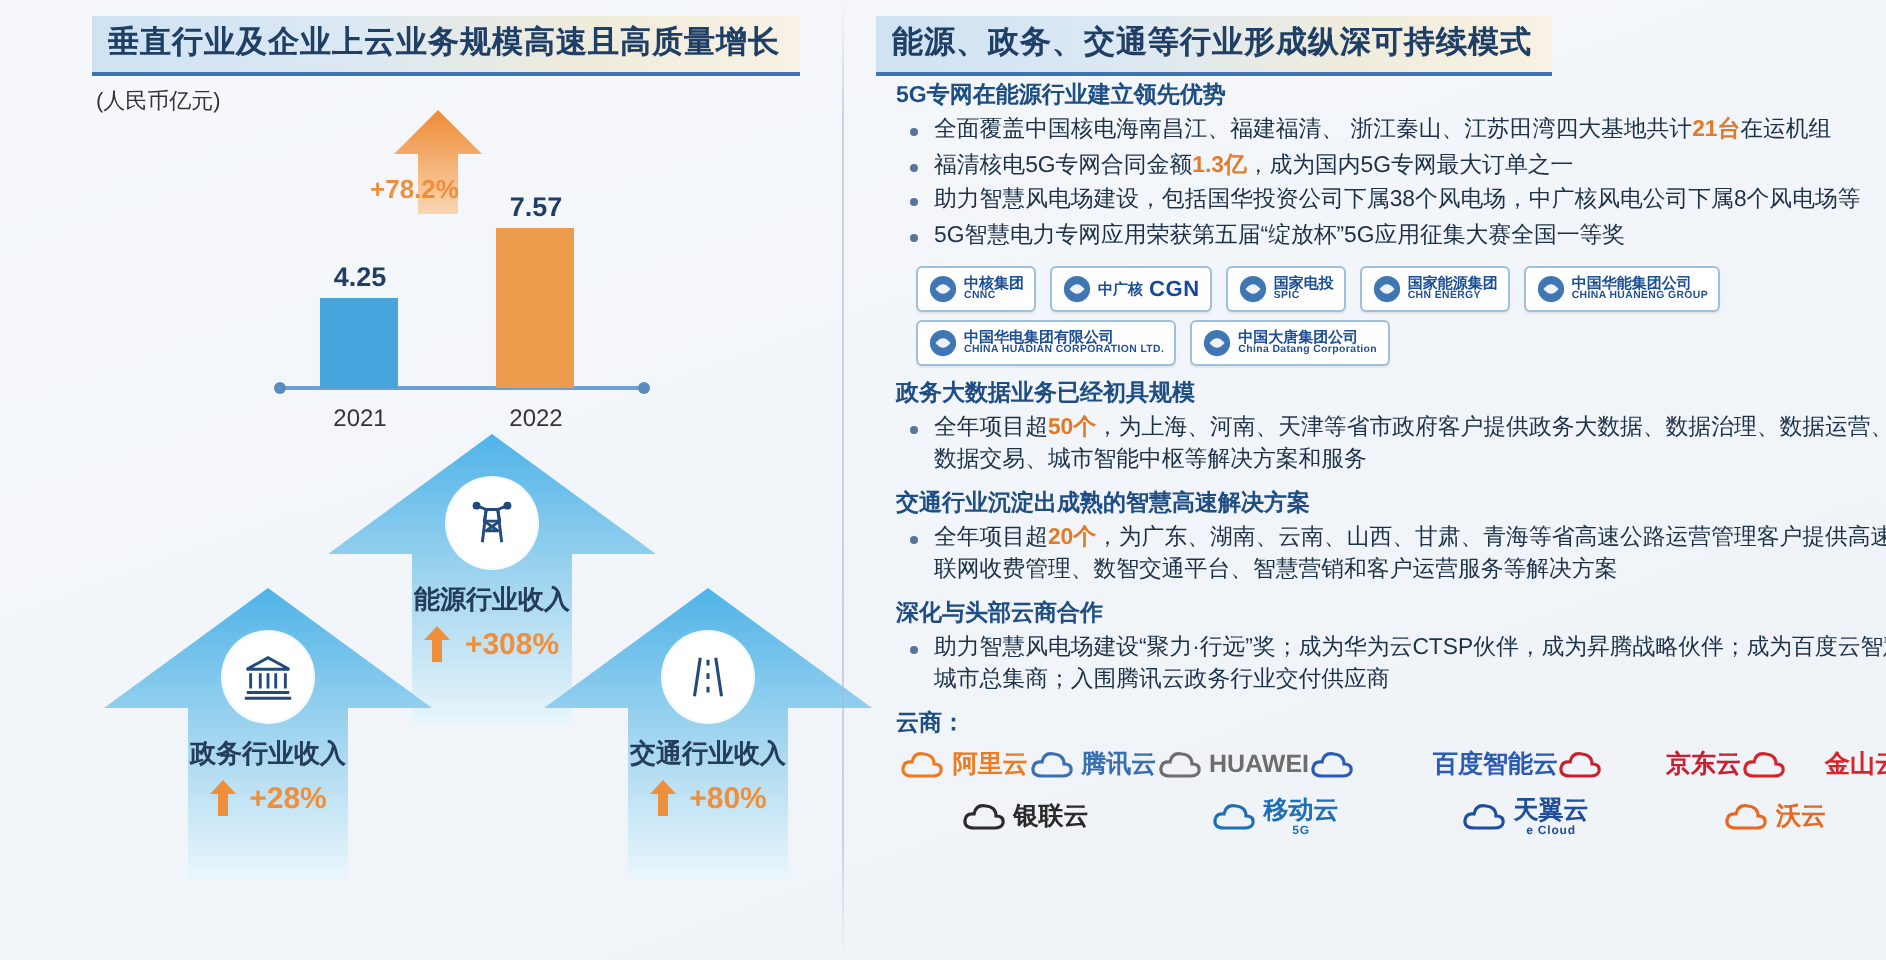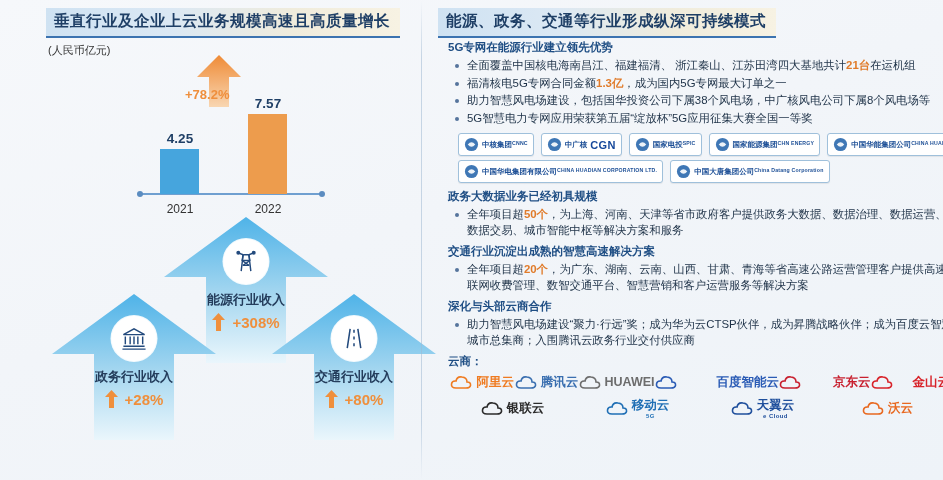--- a/index.html
+++ b/index.html
@@ -99,21 +99,21 @@
 
   
   #energy-logos { margin: 7px 0 2px 18px; width: 470px; }
   .logo-row { display: flex; gap: 7px; margin-bottom: 4px; }
   .elogo {
     border: 1px solid #9fc0db; border-radius: 3px; background: #fff;
     height: 23px; display: flex; align-items: center; gap: 3px;
     padding: 0 5px; box-shadow: 0 1px 1px rgba(0,0,0,.07);
   }
   .elogo .mark { width: 15px; height: 15px; flex: none; }
-  .elogo .txt { display: flex; flex-direction: row; justify-content: center; line-height: 1; }
+  .elogo .txt { display: flex; flex-direction: column; justify-content: center; line-height: 1; }
   .elogo .cn { font-size: 7.5px; font-weight: bold; color: #1d4f96; white-space: nowrap; }
   .elogo .en { font-size: 5.2px; font-weight: bold; color: #1d4f96; white-space: nowrap; letter-spacing: .2px; }
   .elogo .big-en { font-size: 11px; font-weight: bold; color: #15479a; letter-spacing: .3px; }
 
   
   #cloud-logos { margin: 4px 0 0 10px; width: 500px; }
   .clogo-row { display: flex; align-items: center; margin-bottom: 6px; }
   .clogo { display: flex; align-items: center; gap: 4px; justify-content: center; }
   .clogo .cmark { width: 22px; height: 20px; flex: none; }
   .clogo .cname { font-size: 12.5px; font-weight: bold; white-space: nowrap; }

